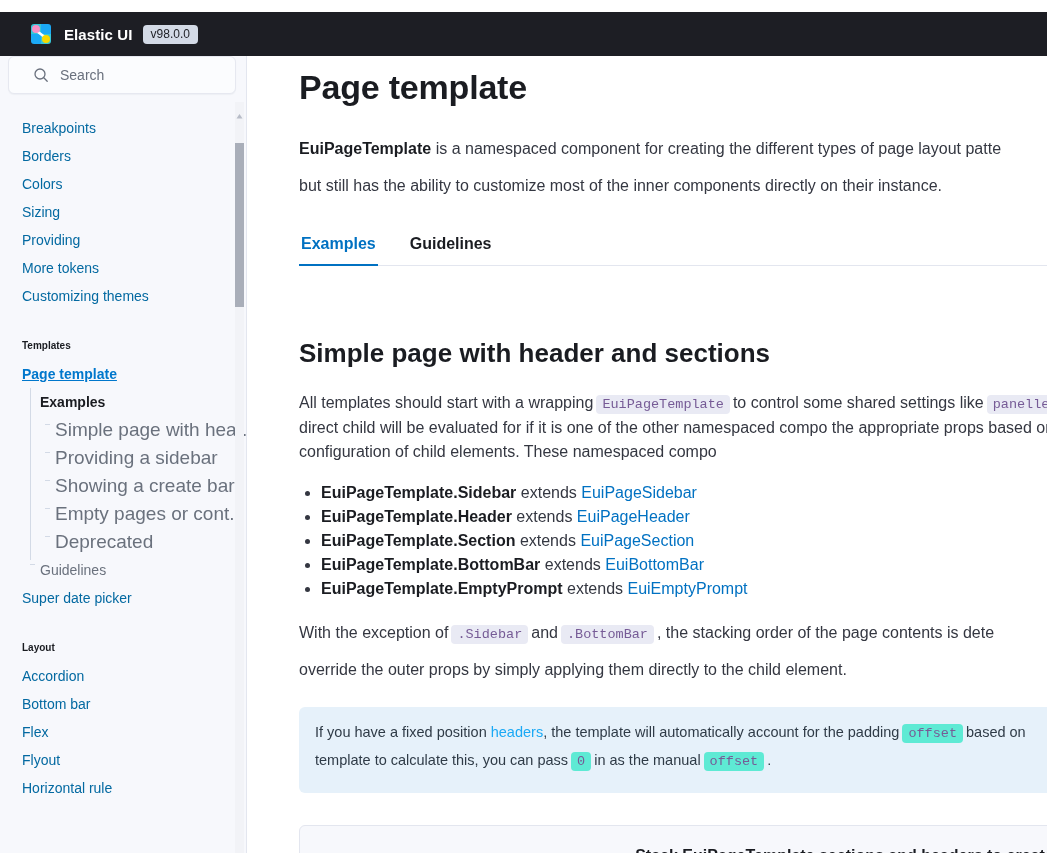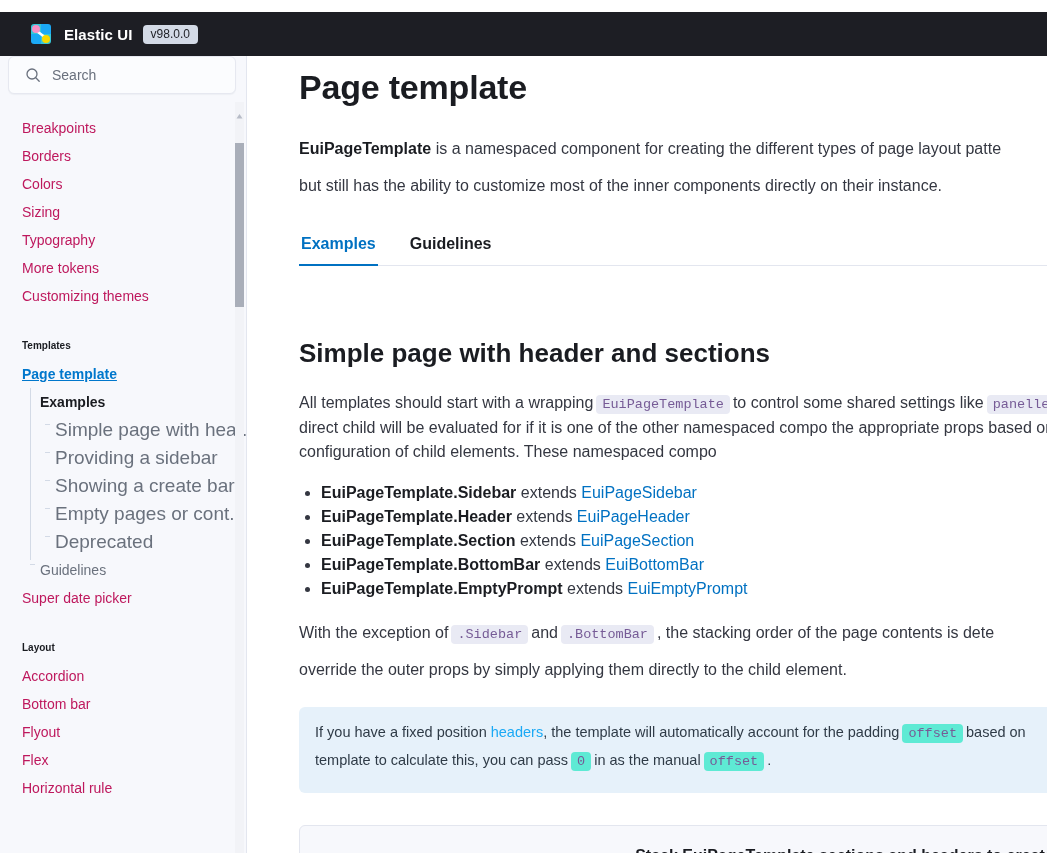--- a/index.html
+++ b/index.html
@@ -54,21 +54,21 @@
     border-right: 1px solid #e3e6ef;
     overflow: hidden;
   }
   #search-wrap { padding: 12px 10px 8px 8px; }
   #search-box {
     height: 38px;
     background: #fbfcfe;
     border: 1px solid #e6e8f0;
     border-radius: 6px;
     display: flex; align-items: center;
-    padding: 0 16px;
+    padding: 0 24px;
     box-shadow: 0 1px 1px rgba(60,70,90,.05);
   }
   #search-icon { width: 16px; height: 16px; margin-right: 9px; flex: 0 0 auto; }
   #search-input {
     border: 0; outline: 0; background: transparent;
     font-family: "Liberation Sans", sans-serif;
     font-size: 14px; color: #343741;
     width: 100%;
   }
   #search-input::placeholder { color: #69707d; }
@@ -79,21 +79,21 @@
     width: 247px; height: 751px;
     overflow: hidden;
   }
   #nav-list {
     padding: 12px 0 0 0;
     margin: 0;
     position: relative;
   }
   .nav-item {
     font-size: 14px;
-    color: #be185d;
+    color: #0369a1;
     line-height: 28px;
     padding: 0 14px 0 22px;
     white-space: nowrap;
     cursor: pointer;
   }
   .nav-group-title {
     font-size: 10px;
     font-weight: 700;
     color: #1a1c21;
     line-height: 28px;
@@ -315,41 +315,41 @@
       <input id="search-input" type="text" placeholder="Search" style="">
     </div>
   </div>
 
   <div id="nav-scroll">
     <div id="nav-list">
       <div class="nav-item">Breakpoints</div>
       <div class="nav-item">Borders</div>
       <div class="nav-item">Colors</div>
       <div class="nav-item">Sizing</div>
-      <div class="nav-item">Typography</div>
+      <div class="nav-item">Providing</div>
       <div class="nav-item">More tokens</div>
       <div class="nav-item">Customizing themes</div>
 
       <div class="nav-group-title">Templates</div>
       <div class="nav-item selected">Page template</div>
       <div class="nav-sub1">Examples</div>
       <div class="nav-sub2">Simple page with hea...</div>
       <div class="nav-sub2">Providing a sidebar</div>
       <div class="nav-sub2">Showing a create bar</div>
       <div class="nav-sub2">Empty pages or cont...</div>
       <div class="nav-sub2">Deprecated</div>
       <div class="nav-sub1b">Guidelines</div>
 
       <div class="nav-item">Super date picker</div>
 
       <div class="nav-group-title">Layout</div>
       <div class="nav-item">Accordion</div>
       <div class="nav-item">Bottom bar</div>
+      <div class="nav-item">Flex</div>
       <div class="nav-item">Flyout</div>
-      <div class="nav-item">Flex</div>
       <div class="nav-item">Horizontal rule</div>
     </div>
   </div>
 
   <div id="nav-scrollbar-track"></div>
   <div id="nav-scrollbar-thumb"></div>
   <div id="nav-scroll-arrow-up">
     <svg width="7" height="7" viewBox="0 0 7 7" xmlns="http://www.w3.org/2000/svg">
       <path d="M3.5 1 L6.5 5.5 L0.5 5.5 Z" fill="#b7bcc7"></path>
     </svg>

